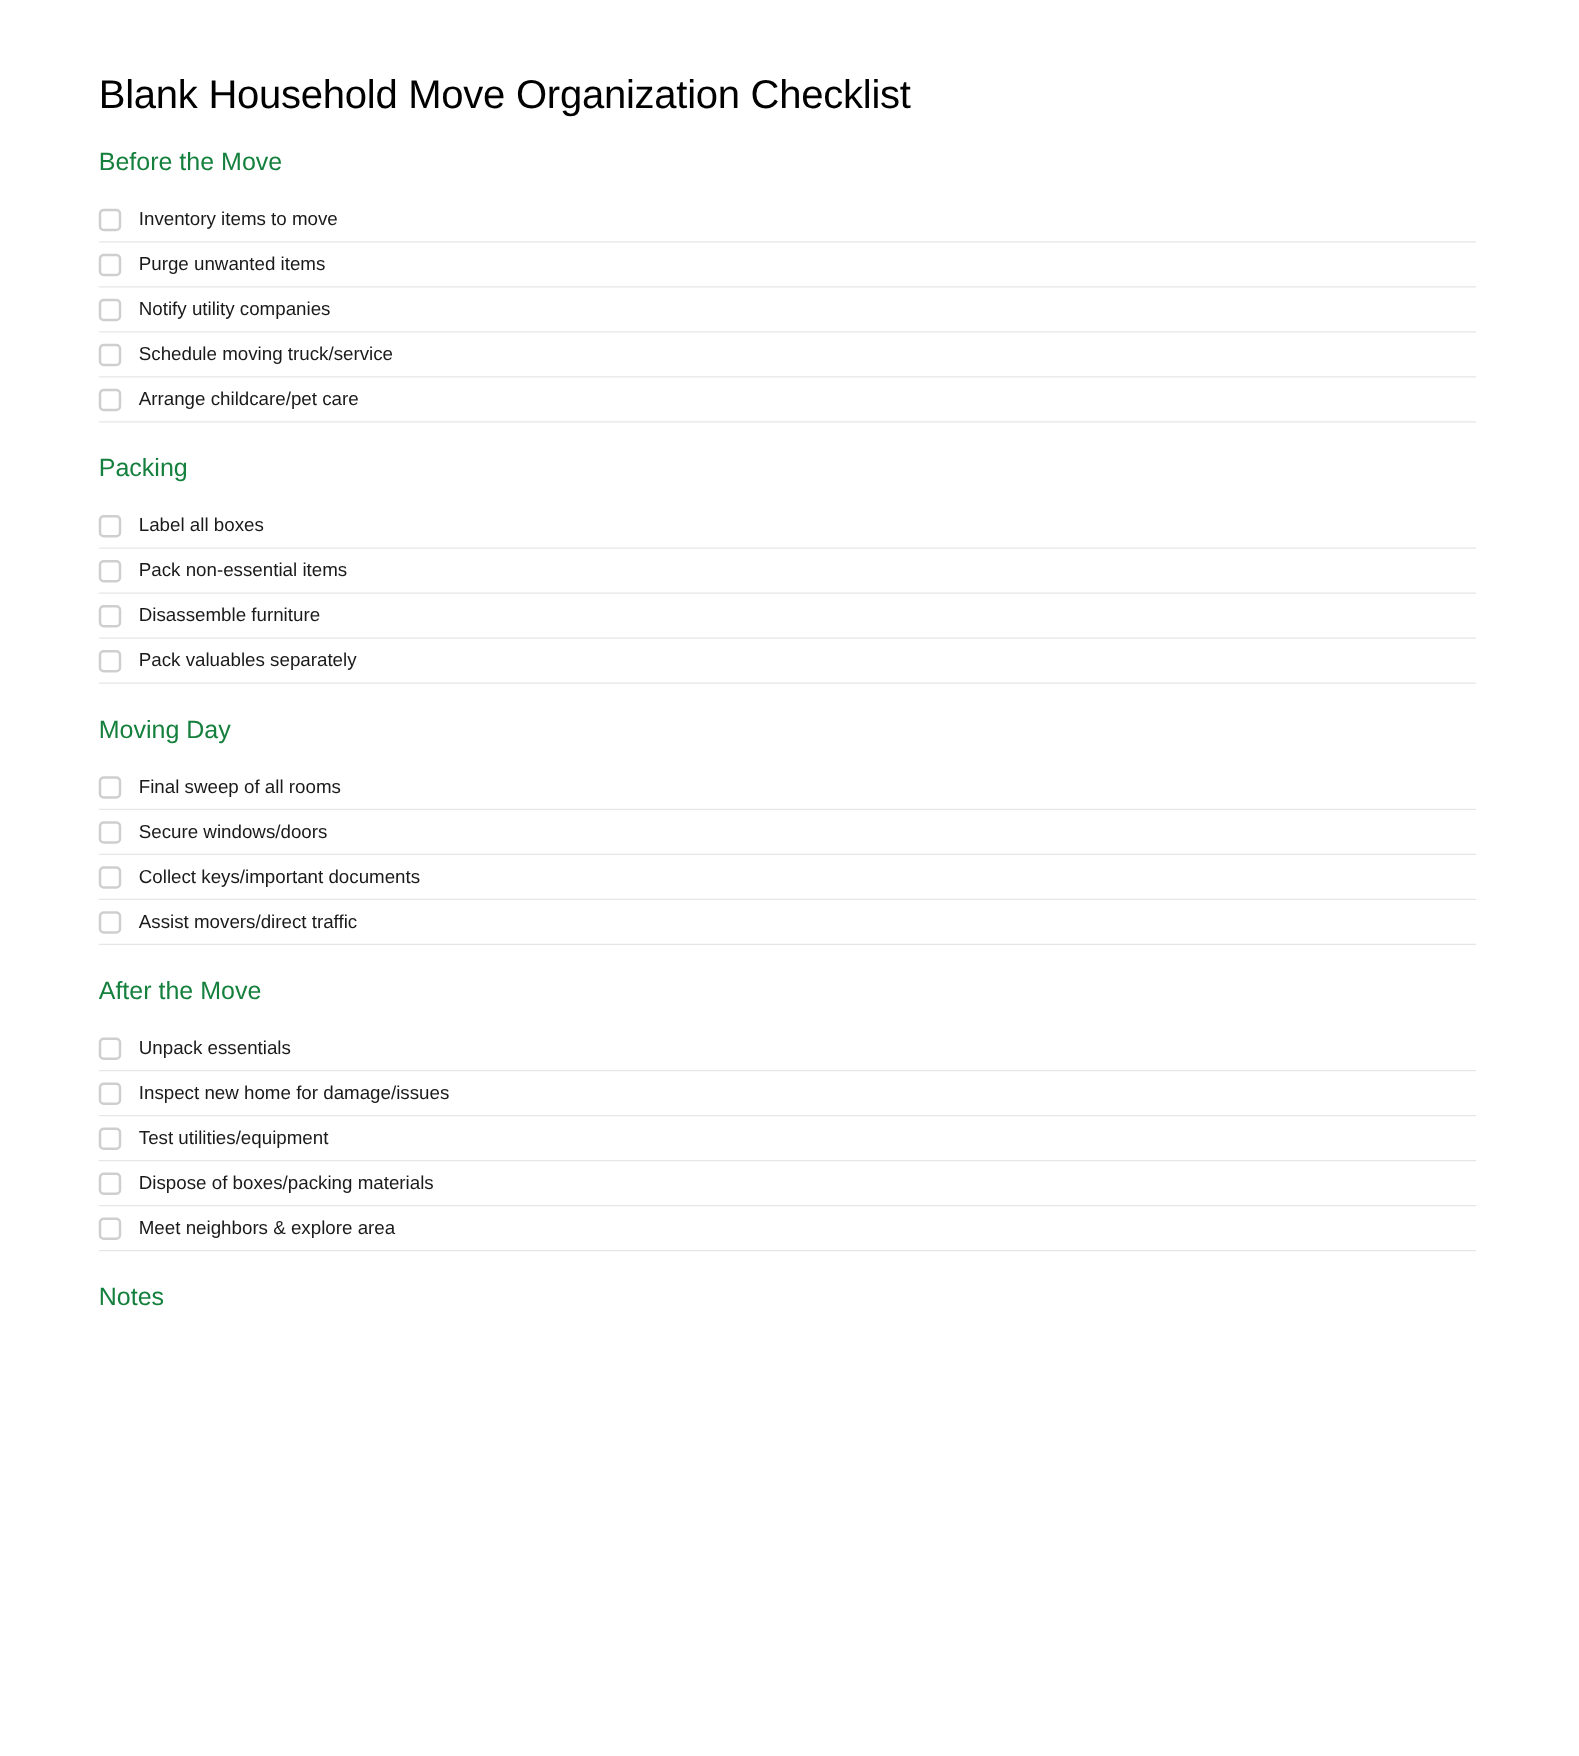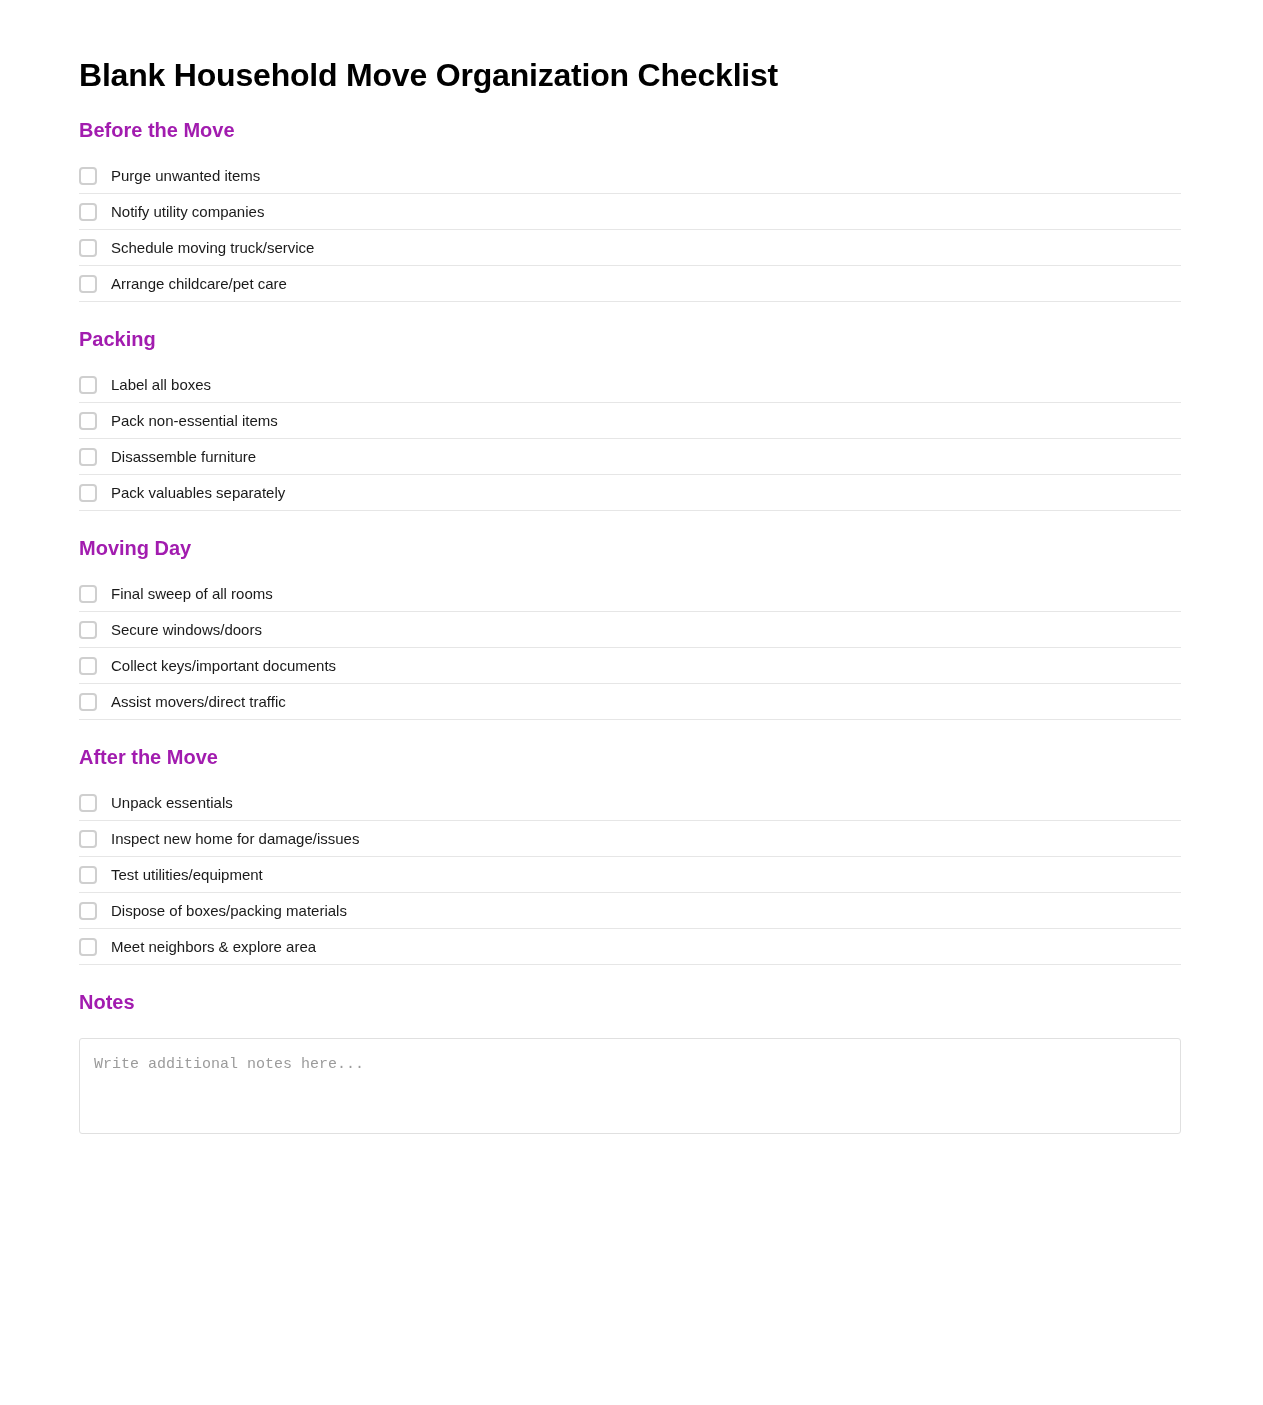--- a/index.html
+++ b/index.html
@@ -20,41 +20,41 @@
     width: 1263px;
     height: 1405px;
     box-sizing: border-box;
     padding: 0;
   }
   .doc-title {
     position: absolute;
     left: 79px;
     top: 56px;
     font-size: 32px;
-    font-weight: bold;
+    font-weight: normal;
     letter-spacing: -0.2px;
     line-height: 38px;
     color: #000000;
     margin: 0;
     white-space: nowrap;
   }
   .content {
     position: absolute;
     left: 79px;
     top: 118px;
     width: 1102px;
   }
   .section {
     margin: 0;
   }
   .section-heading {
     font-size: 20px;
-    font-weight: bold;
+    font-weight: normal;
     line-height: 24px;
-    color: #a21caf;
+    color: #15803d;
     margin: 0;
     padding: 0 0 0 0;
   }
   .section + .section {
     margin-top: 25px;
   }
   .section-items {
     margin-top: 16px;
     list-style: none;
     padding: 0;
@@ -115,20 +115,24 @@
 
   <h1 class="doc-title">Blank Household Move Organization Checklist</h1>
 
   <div class="content">
     <div id="sections-root">
         <div class="section">
           <h2 class="section-heading">Before the Move</h2>
           <div class="section-items">
             <div class="check-row">
               <span class="checkbox"></span>
+              <span class="check-label">Inventory items to move</span>
+            </div>
+            <div class="check-row">
+              <span class="checkbox"></span>
               <span class="check-label">Purge unwanted items</span>
             </div>
             <div class="check-row">
               <span class="checkbox"></span>
               <span class="check-label">Notify utility companies</span>
             </div>
             <div class="check-row">
               <span class="checkbox"></span>
               <span class="check-label">Schedule moving truck/service</span>
             </div>
@@ -202,17 +206,16 @@
             <div class="check-row">
               <span class="checkbox"></span>
               <span class="check-label">Meet neighbors &amp; explore area</span>
             </div>
           </div>
         </div>
       </div>
 
     <div class="section notes-section">
       <h2 class="section-heading">Notes</h2>
-      <textarea class="notes-area" placeholder="Write additional notes here..." style=""></textarea>
     </div>
   </div>
 
 </div>
 
 </body></html>

